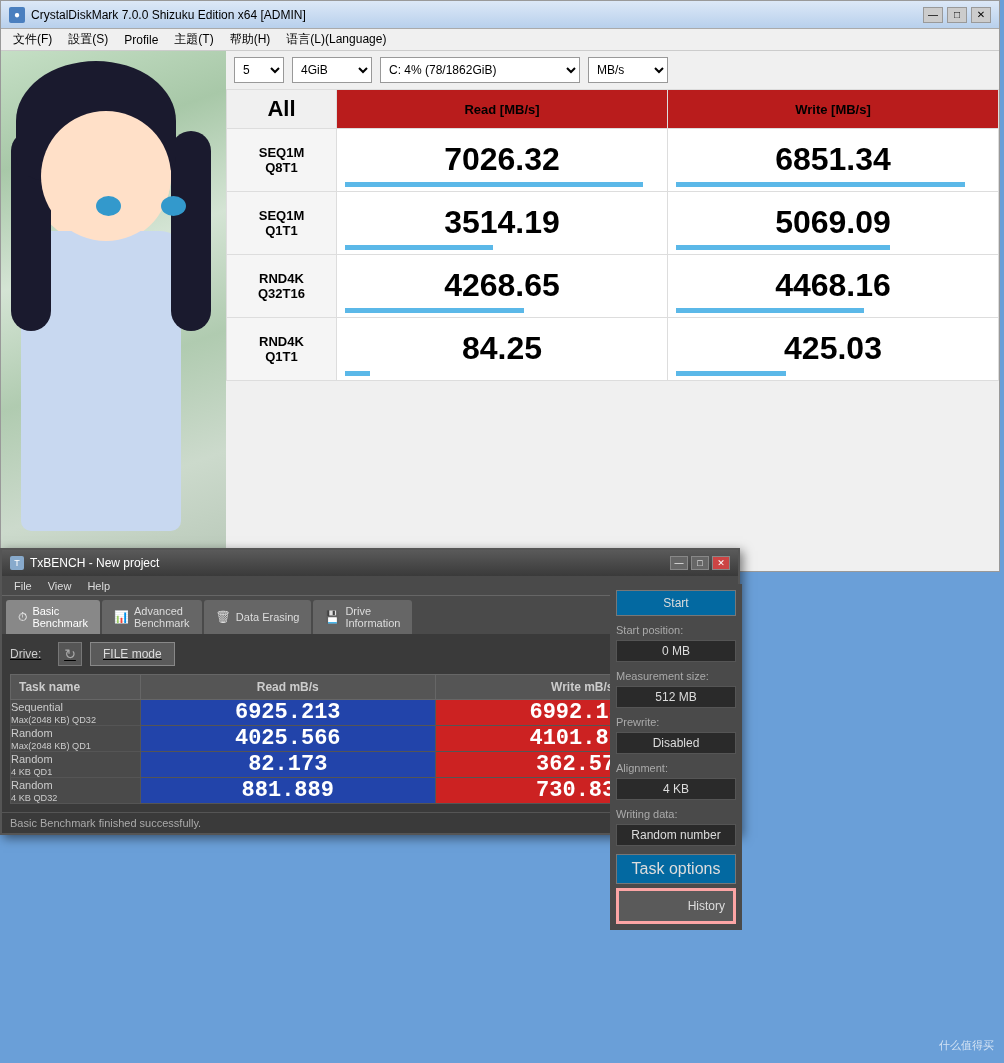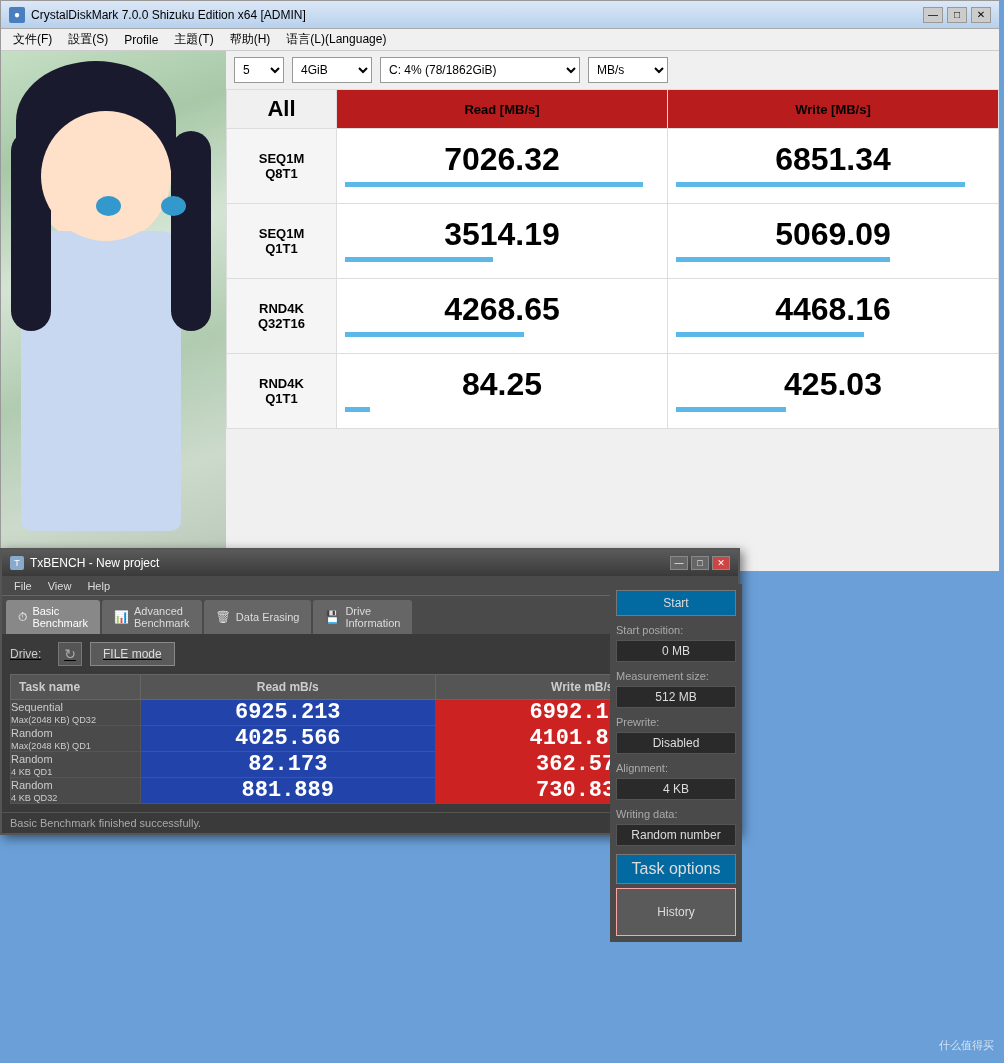--- a/index.html
+++ b/index.html
@@ -169,21 +169,21 @@
       font-weight: bold;
       background: #f5f5f5;
       border: 1px solid #ddd;
       padding: 8px;
     }
     .cdm-value-cell {
       text-align: center;
       font-size: 32px;
       font-weight: bold;
       border: 1px solid #ddd;
-      padding: 12px 8px 16px;
+      padding: 12px 8px 4px;
       position: relative;
     }
     .cdm-bar {
       height: 5px;
       margin-top: 4px;
       background: #5bb8e8;
     }
     .cdm-bar-write { background: #5bb8e8; }
     .cdm-row { border-bottom: 1px solid #ddd; }
 
@@ -566,16 +566,16 @@
   <div class="txb-panel-value" style="background:#2a2a2a; color:#ddd; font-size:12px; padding:3px 6px; text-align:center;">0 MB</div>
   <div class="txb-panel-label" style="color:#aaa; font-size:11px;">Measurement size:</div>
   <div class="txb-panel-value" style="background:#2a2a2a; color:#ddd; font-size:12px; padding:3px 6px; text-align:center;">512 MB</div>
   <div class="txb-panel-label" style="color:#aaa; font-size:11px;">Prewrite:</div>
   <div class="txb-panel-value" style="background:#2a2a2a; color:#ddd; font-size:12px; padding:3px 6px; text-align:center;">Disabled</div>
   <div class="txb-panel-label" style="color:#aaa; font-size:11px;">Alignment:</div>
   <div class="txb-panel-value" style="background:#2a2a2a; color:#ddd; font-size:12px; padding:3px 6px; text-align:center;">4 KB</div>
   <div class="txb-panel-label" style="color:#aaa; font-size:11px;">Writing data:</div>
   <div class="txb-panel-value" style="background:#2a2a2a; color:#ddd; font-size:12px; padding:3px 6px; text-align:center;">Random number</div>
   <button class="txb-panel-btn" style="background:#0369a1; border:1px solid #777; color:#ddd; padding:5px 12px; font-size:16px; cursor:pointer; margin-top:4px;">Task options</button>
-  <button class="txb-panel-btn" style="background:#5a5a5a; border:1px solid #fca5a5; color:#ddd; padding:16px 8px; font-size:12px; cursor:pointer;">History</button>
+  <button class="txb-panel-btn" style="background:#5a5a5a; border:3px solid #fca5a5; color:#ddd; padding:8px 8px; font-size:12px; cursor:pointer;text-align:right;">History</button>
 </div>
 
 <div class="watermark">什么值得买</div>
 
 </body></html>

